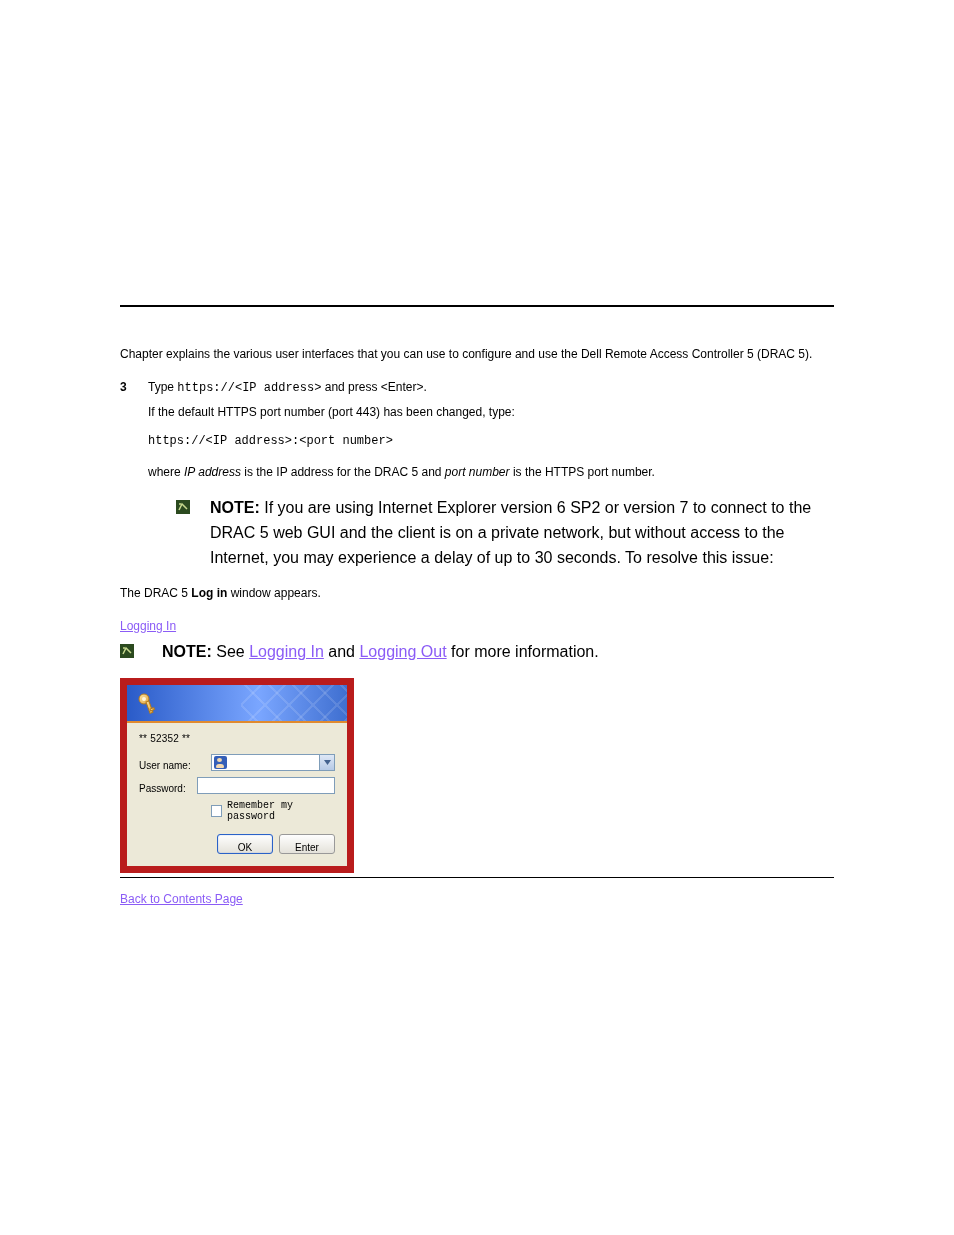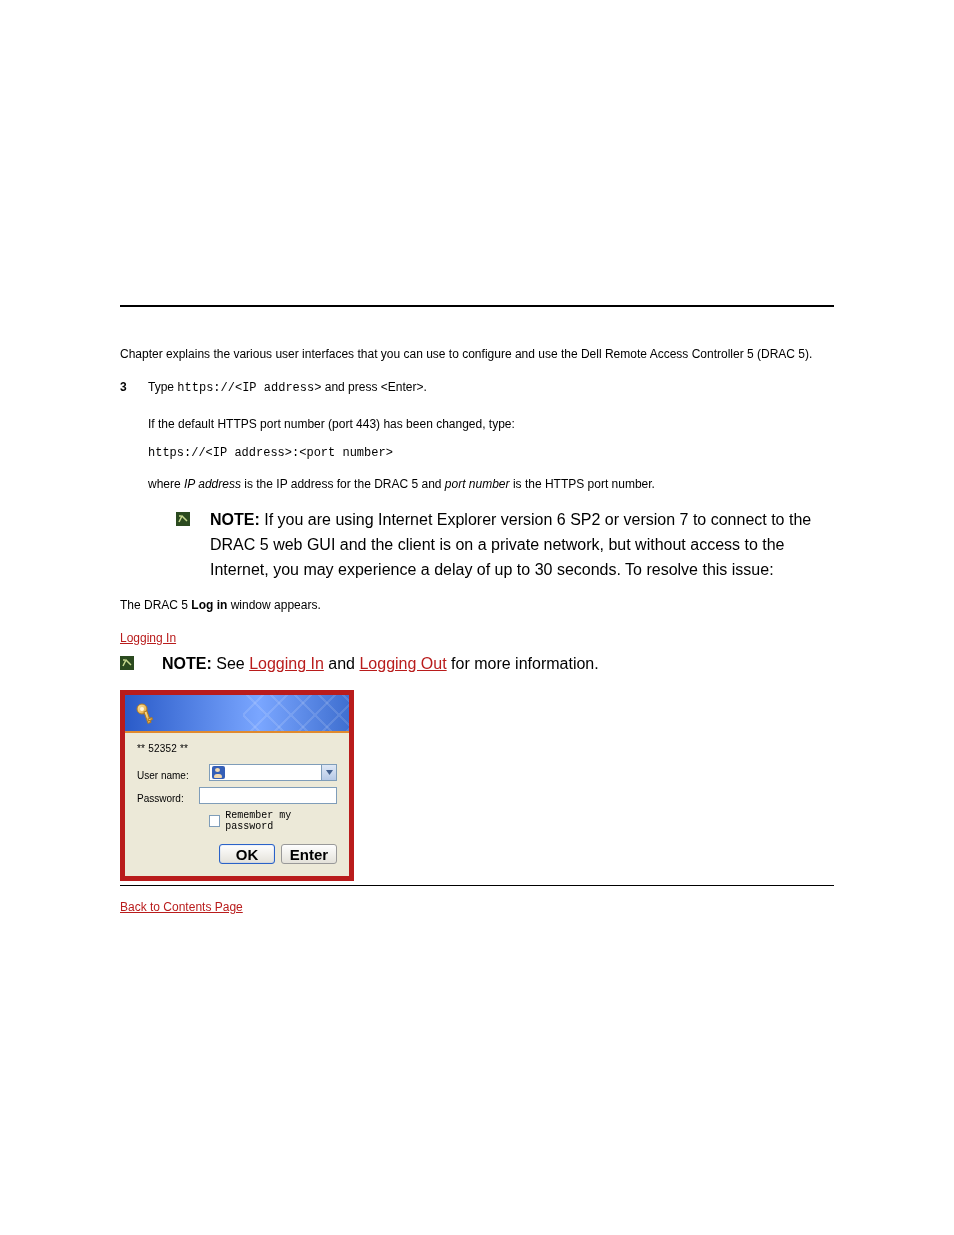--- a/index.html
+++ b/index.html
@@ -55,26 +55,26 @@
     left: 28px;
     top: 1px;
     width: 14px;
     height: 14px;
   }
   .note-left .note-icon-wrap { left: 0; }
   .note-left { padding-left: 42px; }
   .note-label { font-weight: bold; }
   .mono { font-family: "Courier New", monospace; }
   .bold { font-weight: bold; }
-  .link { color: #b91c1c; text-decoration: underline; cursor: pointer; }
+  .link { color: #8b5cf6; text-decoration: underline; cursor: pointer; }
   .dialog {
     width: 234px;
     margin: 6px 0 3px 0;
     background: #ece9d8;
-    border: 5px solid #b91c1c;
+    border: 7px solid #b91c1c;
     font-family: Tahoma, Arial, sans-serif;
     font-size: 10px;
     color: #000;
   }
   .dlg-header {
     height: 38px;
     background: linear-gradient(to right, #2a5bc8 0%, #7aa6ff 60%, #3f6fd0 100%);
     border-bottom: 2px solid #e08a2e;
     position: relative;
     overflow: hidden;
@@ -152,47 +152,46 @@
   .dlg-chk {
     width: 12px; height: 12px;
     border: 1px solid #7f9db9;
     background: #fff;
     margin-right: 5px;
   }
   .dlg-btn-row { display: flex; justify-content: flex-end; gap: 6px; }
   .dlg-btn {
     min-width: 56px;
     height: 20px;
-    font-size: 15px;
+    font-size: 10px;
     border: 1px solid #999;
     background: linear-gradient(#fefefe,#e4e2da);
     border-radius: 3px;
     display: flex; align-items: flex-end; justify-content: center;
     cursor: default;
-    font-weight: bold;
   }
   .dlg-btn.ok { border: 1px solid #2a62c8; box-shadow: 0 0 1px #4f86e8 inset; }
   .hr-thin { border: none; border-top: 1px solid #000; margin: 4px 0 12px 0; }
 </style>
 </head>
 <body>
 
 <div class="page">
 
   <hr class="hr">
 
   <div class="section-block">
     <p class="para">Chapter explains the various user interfaces that you can use to configure and use the Dell Remote Access Controller 5 (DRAC 5).</p>
 
     <div class="step">
       <span class="step-num bold">3</span>
       <span class="indent-text">
         <span>Type </span><span class="mono">https://</span><span class="mono">&lt;IP address&gt;</span><span> and press &lt;Enter&gt;.</span>
       </span>
-      <span class="indent-text" style="margin-top:18px;display:block">If the default HTTPS port number (port 443) has been changed, type:</span>
+      <span class="indent-text" style="margin-top:6px;display:block">If the default HTTPS port number (port 443) has been changed, type:</span>
       <span class="indent-text mono" style="margin-top:10px;display:block">
         <span>https://</span><span>&lt;IP address&gt;</span><span>:</span><span>&lt;port number&gt;</span>
       </span>
       <span class="indent-text" style="margin-top:13px;display:block">
         <span>where </span><i>IP address</i><span> is the IP address for the DRAC 5 and </span><i>port number</i><span> is the HTTPS port number.</span>
       </span>
 
       <div class="note" style="margin-top:14px">
         <span class="note-icon-wrap">
           <svg viewBox="0 0 14 14">

